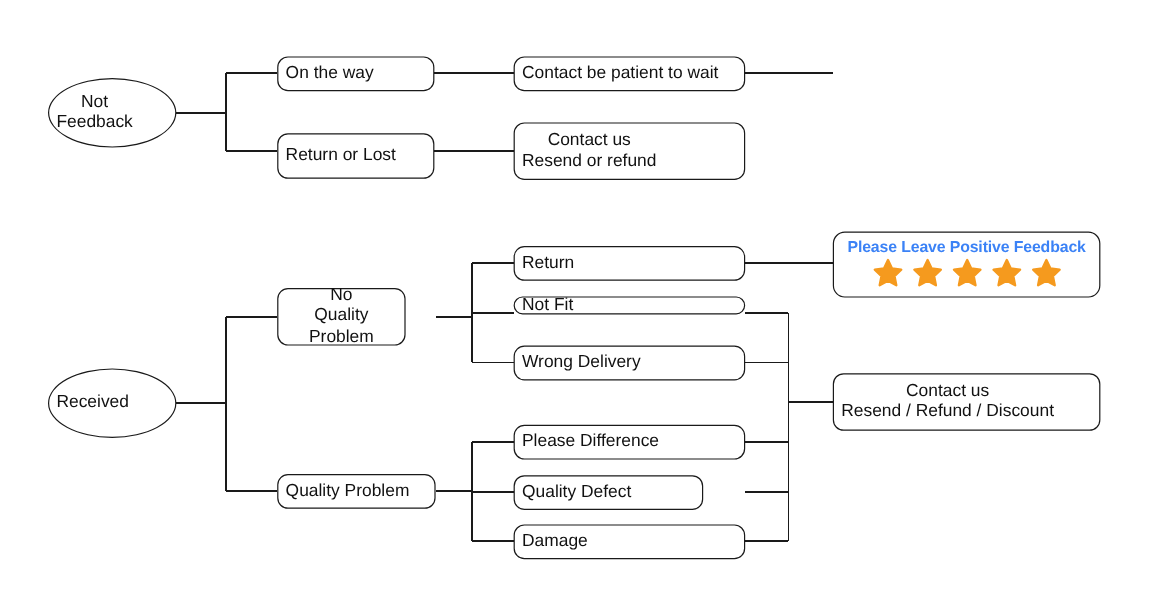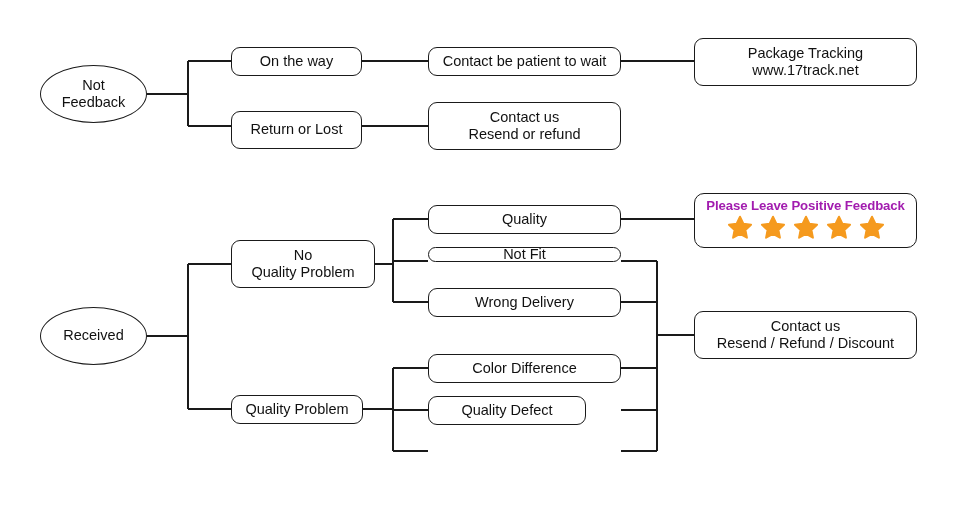--- a/index.html
+++ b/index.html
@@ -27,21 +27,21 @@
     height: 513px;
     pointer-events: none;
   }
   .node {
     position: absolute;
     box-sizing: border-box;
     background: #ffffff;
     border: 1.4px solid #1a1a1a;
     display: flex;
     align-items: center;
-    justify-content: center;
+    justify-content: flex-start;
     text-align: center;
     color: #111111;
     line-height: 1.18;
     z-index: 2;
   }
   .rbox {
     border-radius: 9px;
     font-size: 14.5px;
   }
   .ellipse {
@@ -58,21 +58,21 @@
   .feedback {
     flex-direction: column;
     justify-content: center;
     border-radius: 10px;
     padding: 4px 0 6px 0;
   }
   .feedback-title {
     font-size: 13.2px;
     font-weight: 700;
     letter-spacing: -0.1px;
-    color: #a21caf;
+    color: #3b82f6;
     margin-bottom: 2px;
   }
   .stars {
     display: flex;
     flex-direction: row;
     align-items: center;
     justify-content: center;
     gap: 7px;
   }
   .star {
@@ -150,58 +150,57 @@
 
   <div class="node rbox" style="left:428px; top:47px; width:193px; height:29px;">
     <span class="lines">Contact be patient to wait</span>
   </div>
 
   <div class="node rbox" style="left:428px; top:102px; width:193px; height:48px;">
     <span class="lines">Contact us
 Resend or refund</span>
   </div>
 
-  <div class="node rbox" style="left:694px; top:38px; width:223px; height:48px;">
-    <span class="lines">Package Tracking
-www.17track.net</span>
-  </div>
 
   <div class="node ellipse" style="left:40px; top:307px; width:107px; height:58px;">
     <span class="lines">Received</span>
   </div>
 
-  <div class="node rbox" style="left:231px; top:240px; width:144px; height:48px;">
+  <div class="node rbox" style="left:231px; top:240px; width:107px; height:48px;">
     <span class="lines">No
 Quality Problem</span>
   </div>
 
   <div class="node rbox" style="left:231px; top:395px; width:132px; height:29px;">
     <span class="lines">Quality Problem</span>
   </div>
 
   <div class="node rbox" style="left:428px; top:205px; width:193px; height:29px;">
-    <span class="lines">Quality</span>
+    <span class="lines">Return</span>
   </div>
 
   <div class="node rbox" style="left:428px; top:247px; width:193px; height:15px;">
     <span class="lines">Not Fit</span>
   </div>
 
   <div class="node rbox" style="left:428px; top:288px; width:193px; height:29px;">
     <span class="lines">Wrong Delivery</span>
   </div>
 
   <div class="node rbox" style="left:428px; top:354px; width:193px; height:29px;">
-    <span class="lines">Color Difference</span>
+    <span class="lines">Please Difference</span>
   </div>
 
   <div class="node rbox" style="left:428px; top:396px; width:158px; height:29px;">
     <span class="lines">Quality Defect</span>
   </div>
 
+  <div class="node rbox" style="left:428px; top:437px; width:193px; height:29px;">
+    <span class="lines">Damage</span>
+  </div>
 
   <div class="node rbox feedback" style="left:694px; top:193px; width:223px; height:55px;">
     <div class="feedback-title">Please Leave Positive Feedback</div>
     <div class="stars" id="star-row">
         <svg class="star" viewBox="0 0 24 24">
           <path d="M12 1.6 L15.1 8.1 L22.2 9.0 L17.0 13.9 L18.4 21.0 L12 17.5 L5.6 21.0 L7.0 13.9 L1.8 9.0 L8.9 8.1 Z" fill="#F59A1E" stroke="#F59A1E" stroke-width="1.8" stroke-linejoin="round"></path>
         </svg>
         <svg class="star" viewBox="0 0 24 24">
           <path d="M12 1.6 L15.1 8.1 L22.2 9.0 L17.0 13.9 L18.4 21.0 L12 17.5 L5.6 21.0 L7.0 13.9 L1.8 9.0 L8.9 8.1 Z" fill="#F59A1E" stroke="#F59A1E" stroke-width="1.8" stroke-linejoin="round"></path>
         </svg>

